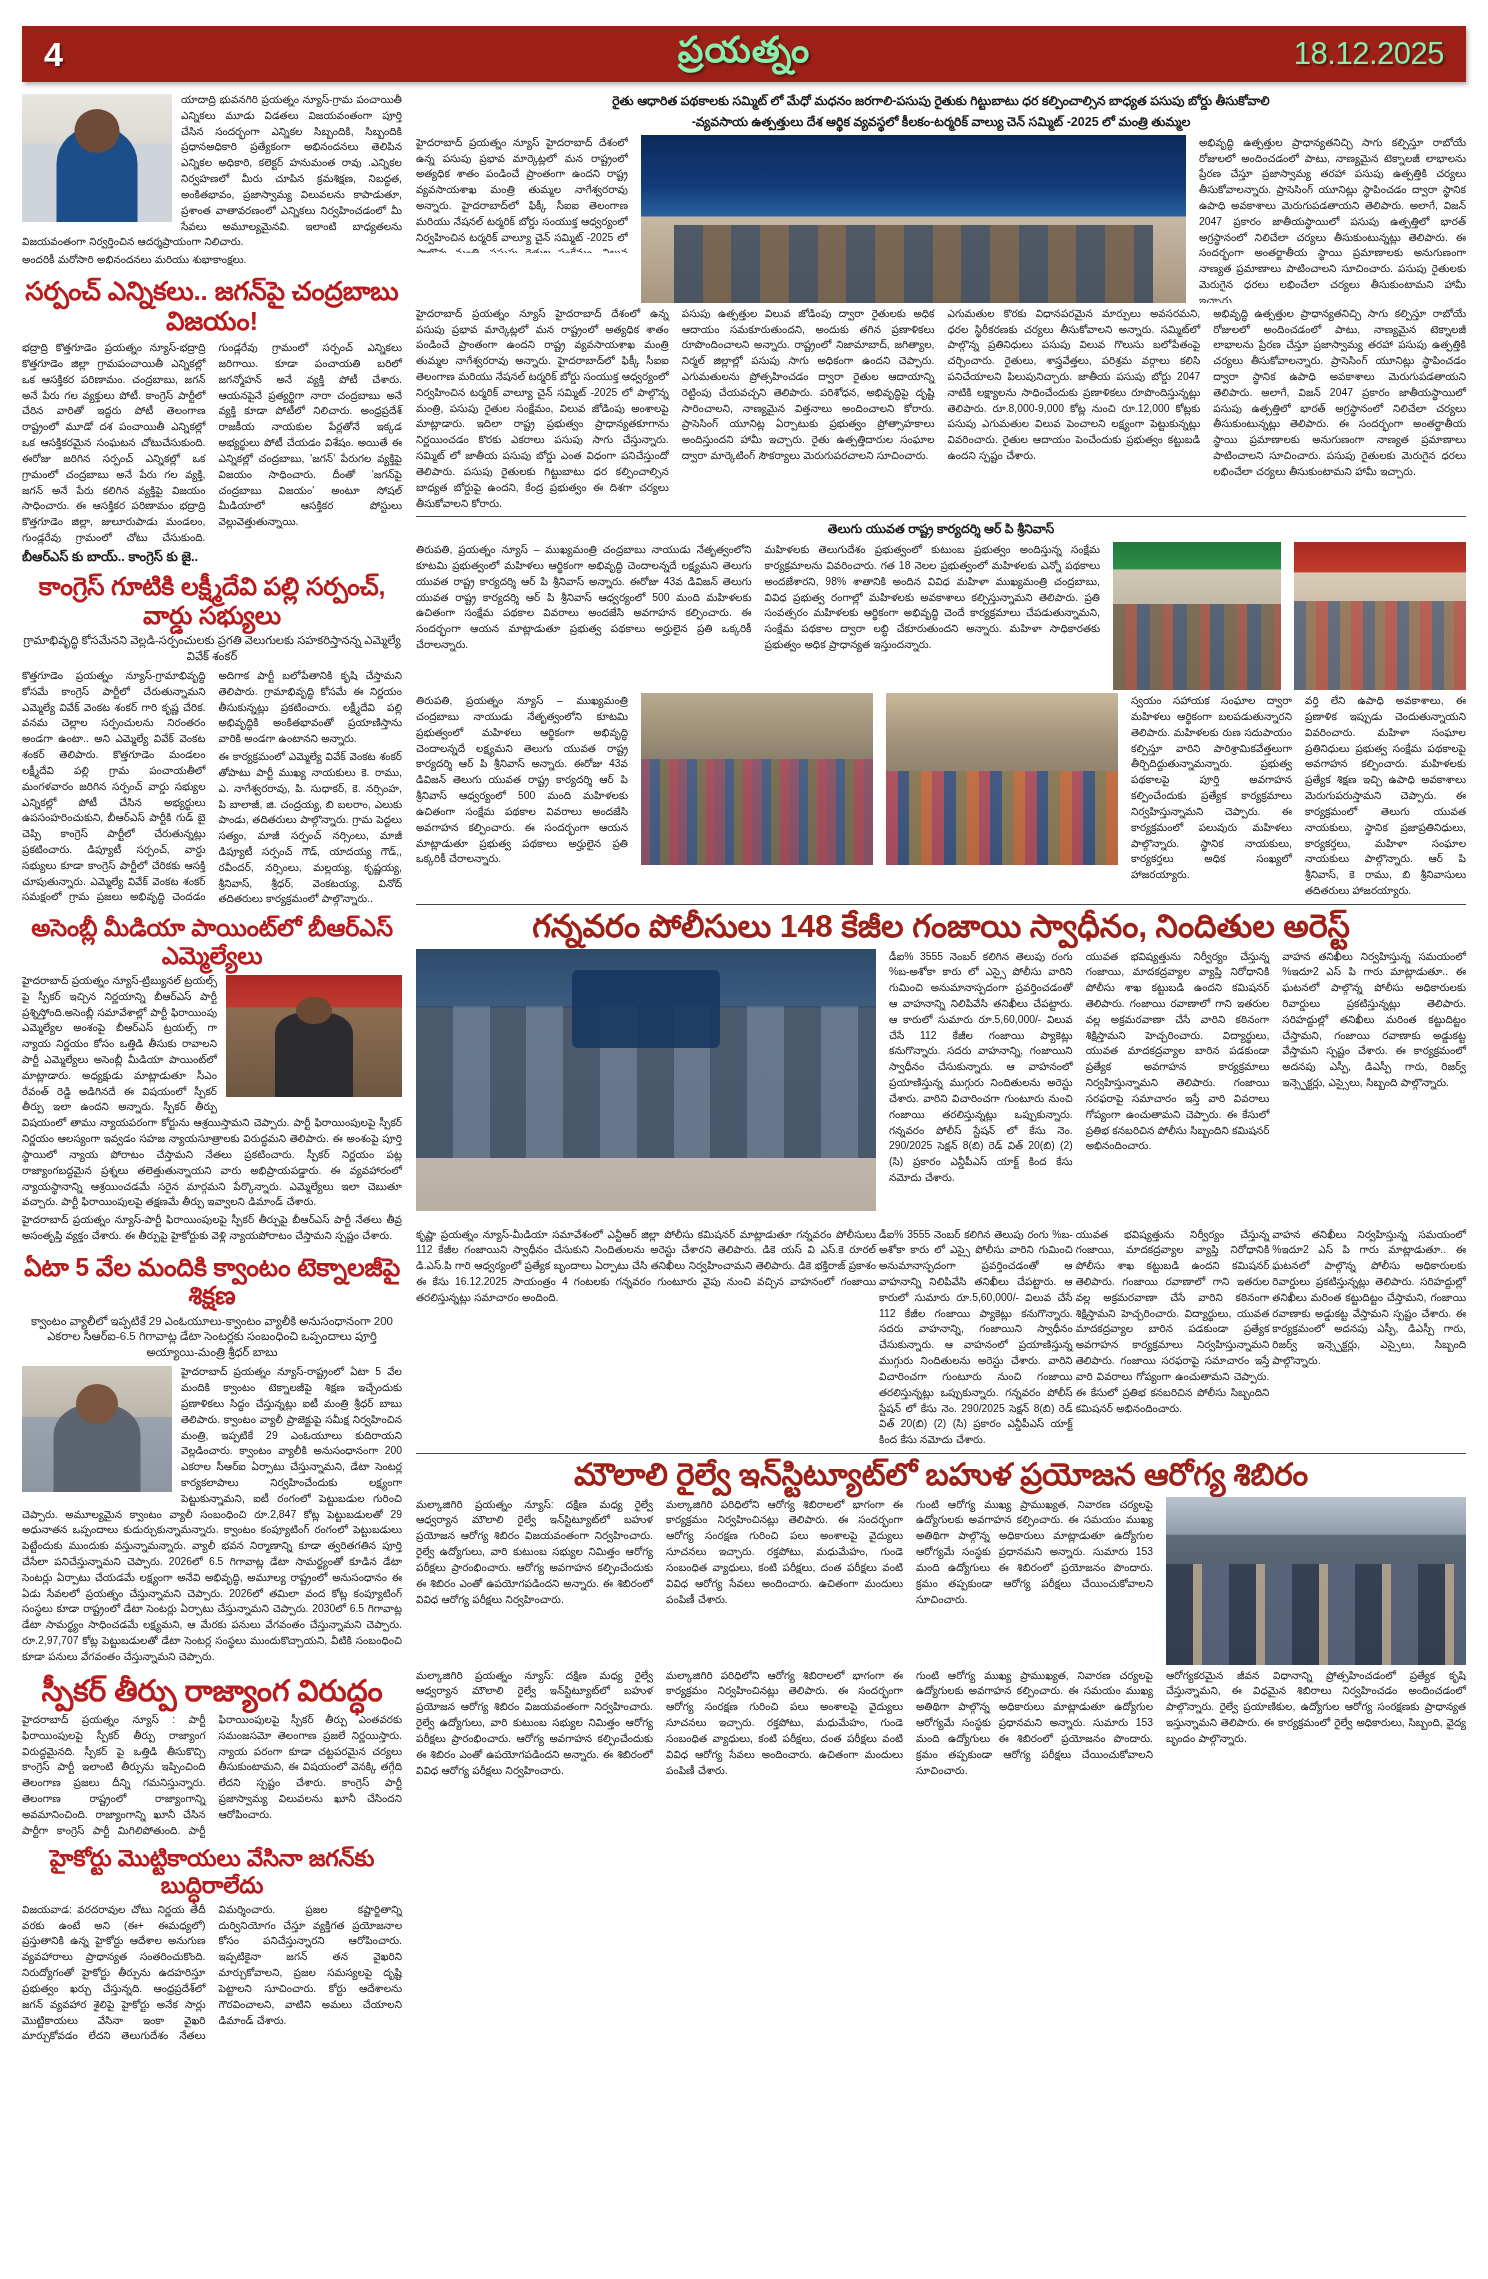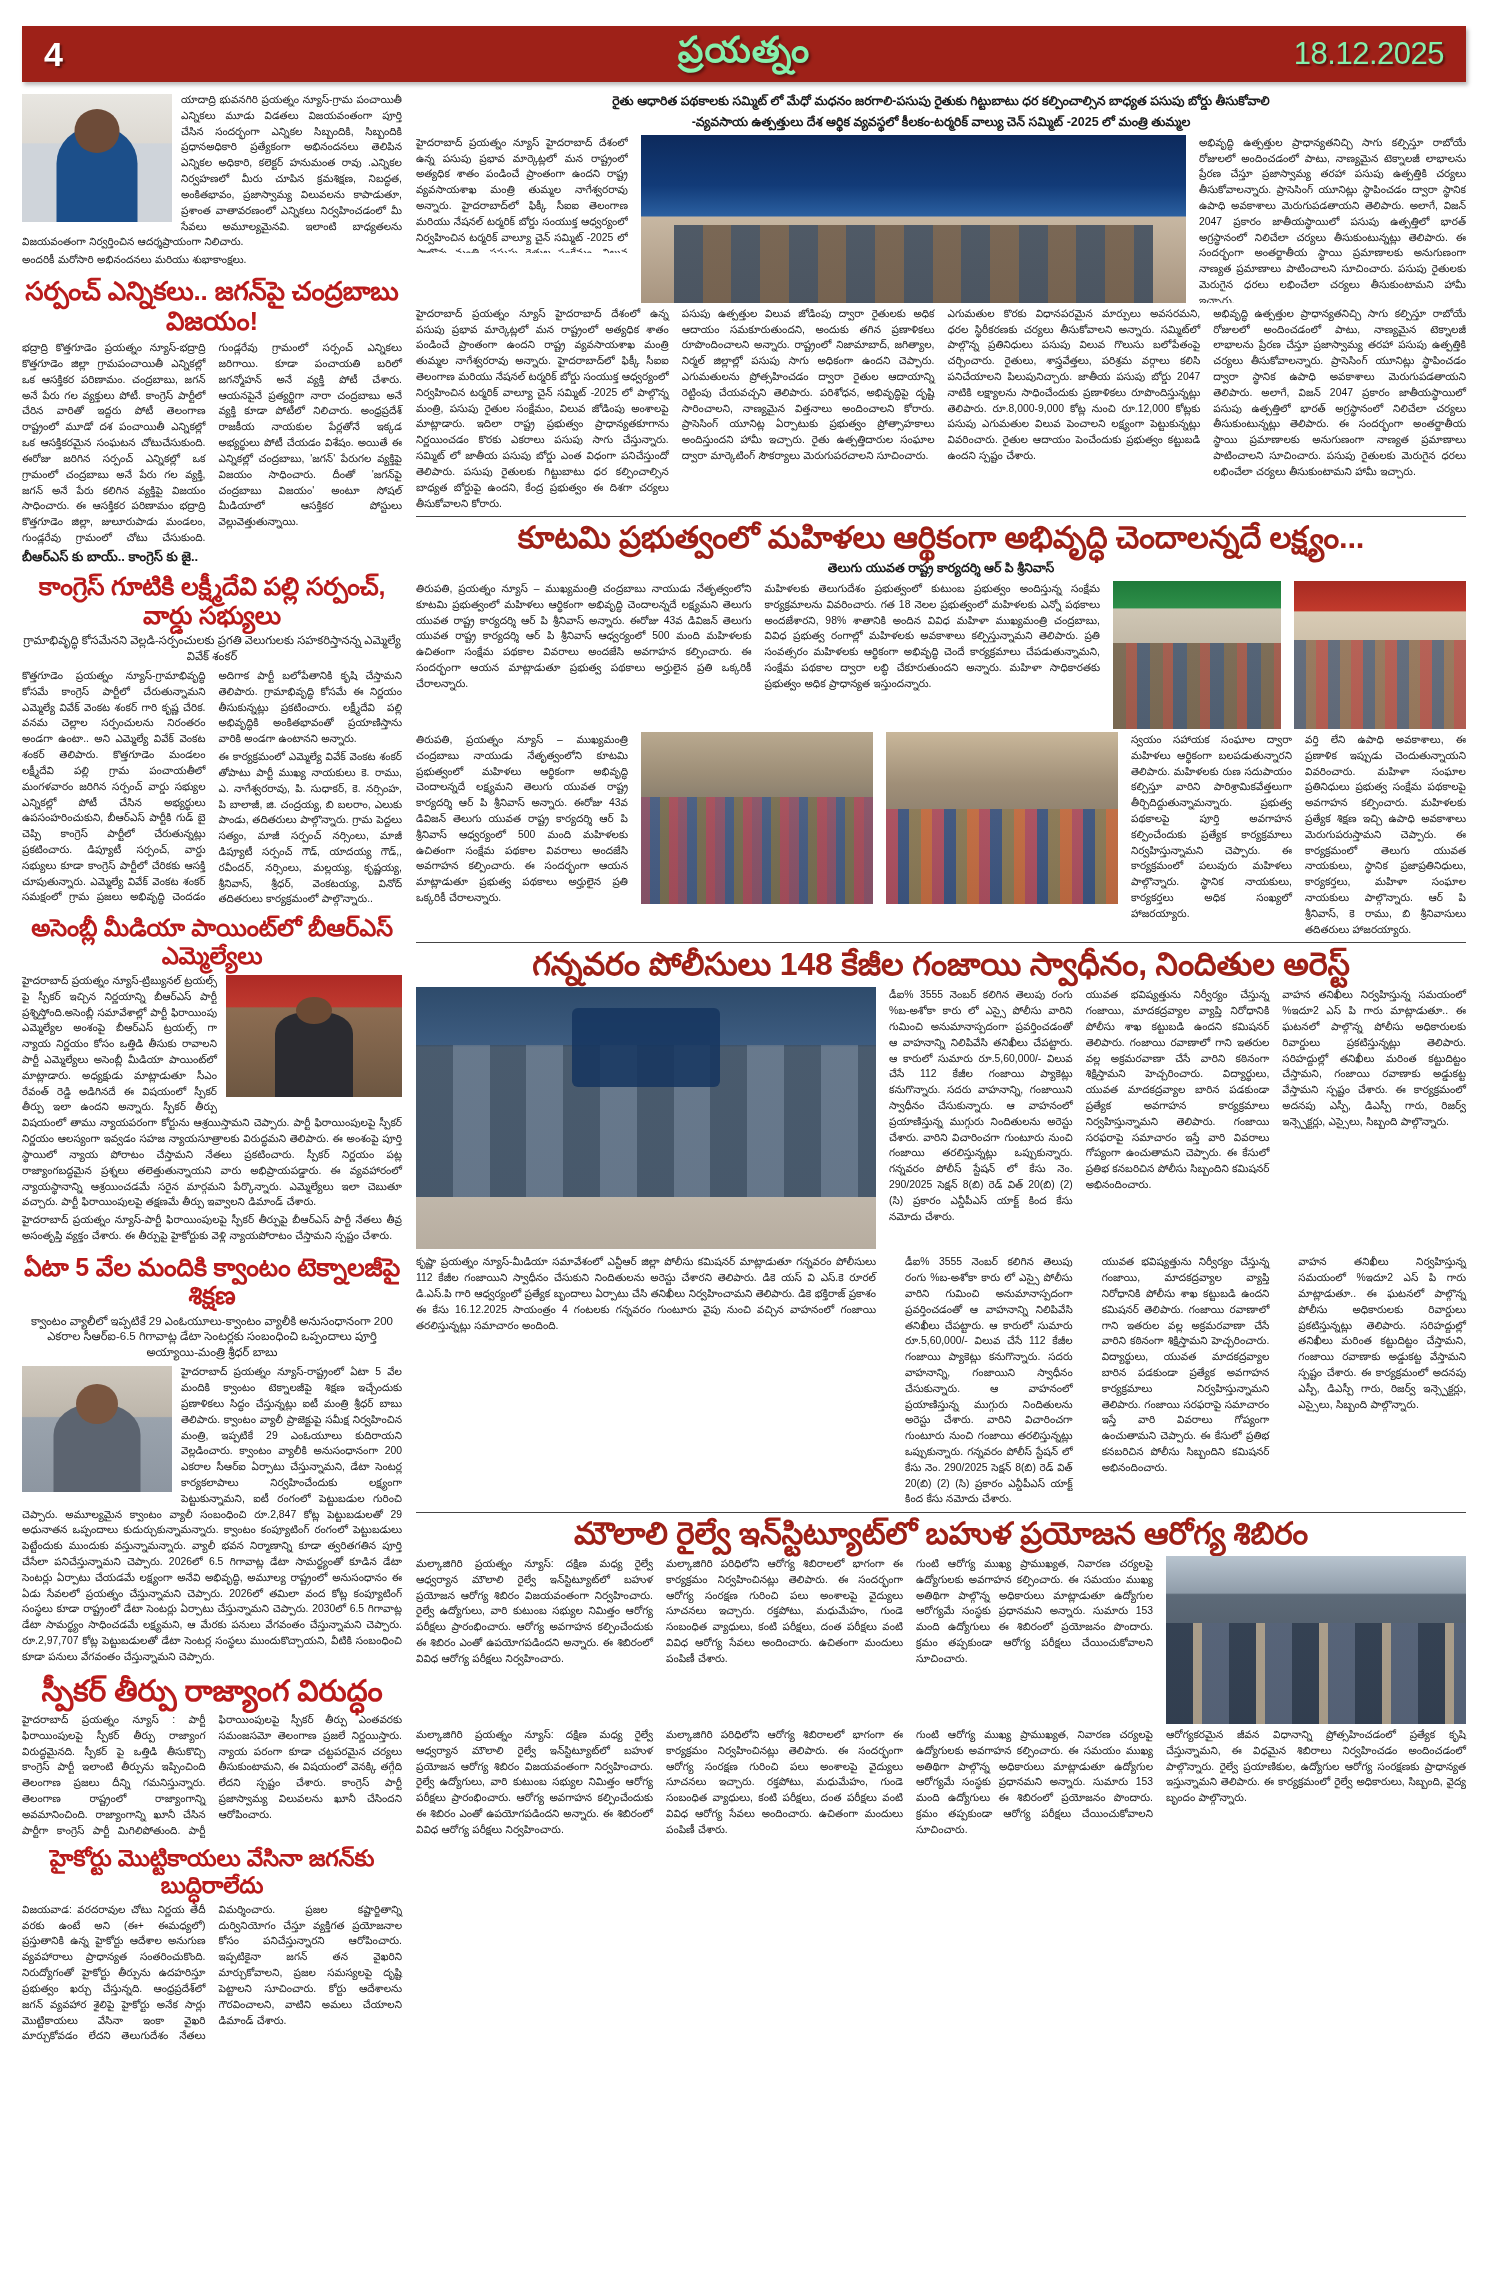--- a/index.html
+++ b/index.html
@@ -343,21 +343,20 @@
           <div style="flex:1 1 0" class="body-text">ఎగుమతుల కొరకు విధానపరమైన మార్పులు అవసరమని, ధరల స్థిరీకరణకు చర్యలు తీసుకోవాలని అన్నారు. సమ్మిట్‌లో పాల్గొన్న ప్రతినిధులు పసుపు విలువ గొలుసు బలోపేతంపై చర్చించారు. రైతులు, శాస్త్రవేత్తలు, పరిశ్రమ వర్గాలు కలిసి పనిచేయాలని పిలుపునిచ్చారు.
 జాతీయ పసుపు బోర్డు 2047 నాటికి లక్ష్యాలను సాధించేందుకు ప్రణాళికలు రూపొందిస్తున్నట్లు తెలిపారు. రూ.8,000-9,000 కోట్ల నుంచి రూ.12,000 కోట్లకు పసుపు ఎగుమతుల విలువ పెంచాలని లక్ష్యంగా పెట్టుకున్నట్లు వివరించారు. రైతుల ఆదాయం పెంచేందుకు ప్రభుత్వం కట్టుబడి ఉందని స్పష్టం చేశారు.</div>
           <div style="flex:1 1 0" class="body-text">అభివృద్ధి ఉత్పత్తుల ప్రాధాన్యతనిచ్చి సాగు కల్పిస్తూ రాబోయే రోజులలో అందించడంలో పాటు, నాణ్యమైన టెక్నాలజీ లాభాలను ప్రేరణ చేస్తూ ప్రజాస్వామ్య తరహా పసుపు ఉత్పత్తికి చర్యలు తీసుకోవాలన్నారు. ప్రాసెసింగ్ యూనిట్లు స్థాపించడం ద్వారా స్థానిక ఉపాధి అవకాశాలు మెరుగుపడతాయని తెలిపారు.
 అలాగే, విజన్ 2047 ప్రకారం జాతీయస్థాయిలో పసుపు ఉత్పత్తిలో భారత్ అగ్రస్థానంలో నిలిచేలా చర్యలు తీసుకుంటున్నట్లు తెలిపారు. ఈ సందర్భంగా అంతర్జాతీయ స్థాయి ప్రమాణాలకు అనుగుణంగా నాణ్యత ప్రమాణాలు పాటించాలని సూచించారు. పసుపు రైతులకు మెరుగైన ధరలు లభించేలా చర్యలు తీసుకుంటామని హామీ ఇచ్చారు.</div>
         </div>
       </div>
 
       <hr class="rule-thin">
 
       <div class="block">
-        <h1 class="hl-red" style="font-size:31px">కూటమి ప్రభుత్వంలో మహిళలు ఆర్థికంగా అభివృద్ధి చెందాలన్నదే లక్ష్యం...</h1>
         <div class="subhead bold">తెలుగు యువత రాష్ట్ర కార్యదర్శి ఆర్ పి శ్రీనివాస్</div>
 
         <div style="display:flex;gap:13px;align-items:flex-start;margin-top:4px">
           <div style="flex:1 1 0" class="body-text">తిరుపతి, ప్రయత్నం న్యూస్ – ముఖ్యమంత్రి చంద్రబాబు నాయుడు నేతృత్వంలోని కూటమి ప్రభుత్వంలో మహిళలు ఆర్థికంగా అభివృద్ధి చెందాలన్నదే లక్ష్యమని తెలుగు యువత రాష్ట్ర కార్యదర్శి ఆర్ పి శ్రీనివాస్ అన్నారు. ఈరోజు 43వ డివిజన్ తెలుగు యువత రాష్ట్ర కార్యదర్శి ఆర్ పి శ్రీనివాస్ ఆధ్వర్యంలో 500 మంది మహిళలకు ఉచితంగా సంక్షేమ పథకాల వివరాలు అందజేసి అవగాహన కల్పించారు. ఈ సందర్భంగా ఆయన మాట్లాడుతూ ప్రభుత్వ పథకాలు అర్హులైన ప్రతి ఒక్కరికీ చేరాలన్నారు.</div>
           <div style="flex:1 1 0" class="body-text">మహిళలకు తెలుగుదేశం ప్రభుత్వంలో కుటుంబ ప్రభుత్వం అందిస్తున్న సంక్షేమ కార్యక్రమాలను వివరించారు. గత 18 నెలల ప్రభుత్వంలో మహిళలకు ఎన్నో పథకాలు అందజేశారని, 98% శాతానికి అందిన వివిధ మహిళా ముఖ్యమంత్రి చంద్రబాబు, వివిధ ప్రభుత్వ రంగాల్లో మహిళలకు అవకాశాలు కల్పిస్తున్నామని తెలిపారు. ప్రతి సంవత్సరం మహిళలకు ఆర్థికంగా అభివృద్ధి చెందే కార్యక్రమాలు చేపడుతున్నామని, సంక్షేమ పథకాల ద్వారా లబ్ధి చేకూరుతుందని అన్నారు. మహిళా సాధికారతకు ప్రభుత్వం అధిక ప్రాధాన్యత ఇస్తుందన్నారు.</div>
           <div style="flex:0 0 168px">
             <div class="photo ph-banner-green" style="width:100%;height:148px"></div>
           </div>
           <div style="flex:0 0 172px">
             <div class="photo ph-banner-red" style="width:100%;height:148px"></div>
@@ -378,21 +377,21 @@
       <div class="block">
         <h1 class="hl-red" style="font-size:32px">గన్నవరం పోలీసులు 148 కేజీల గంజాయి స్వాధీనం, నిందితుల అరెస్ట్</h1>
 
         <div style="display:flex;gap:13px;align-items:flex-start;margin-top:4px">
           <div class="photo ph-police" style="flex:0 0 460px;height:262px"></div>
           <div style="flex:1 1 0" class="body-text">డీఐ% 3555 నెంబర్ కలిగిన తెలుపు రంగు %బ-అశోకా కారు లో ఎస్సై పోలీసు వారిని గుమించి అనుమానాస్పదంగా ప్రవర్తించడంతో ఆ వాహనాన్ని నిలిపివేసి తనిఖీలు చేపట్టారు. ఆ కారులో సుమారు రూ.5,60,000/- విలువ చేసే 112 కేజీల గంజాయి ప్యాకెట్లు కనుగొన్నారు. సదరు వాహనాన్ని, గంజాయిని స్వాధీనం చేసుకున్నారు. ఆ వాహనంలో ప్రయాణిస్తున్న ముగ్గురు నిందితులను అరెస్టు చేశారు. వారిని విచారించగా గుంటూరు నుంచి గంజాయి తరలిస్తున్నట్లు ఒప్పుకున్నారు. గన్నవరం పోలీస్ స్టేషన్ లో కేసు నెం. 290/2025 సెక్షన్ 8(బి) రెడ్ విత్ 20(బి) (2) (సి) ప్రకారం ఎన్డీపీఎస్ యాక్ట్ కింద కేసు నమోదు చేశారు.</div>
           <div style="flex:1 1 0" class="body-text">యువత భవిష్యత్తును నిర్వీర్యం చేస్తున్న గంజాయి, మాదకద్రవ్యాల వ్యాప్తి నిరోధానికి పోలీసు శాఖ కట్టుబడి ఉందని కమిషనర్ తెలిపారు. గంజాయి రవాణాలో గాని ఇతరుల వల్ల అక్రమరవాణా చేసే వారిని కఠినంగా శిక్షిస్తామని హెచ్చరించారు. విద్యార్థులు, యువత మాదకద్రవ్యాల బారిన పడకుండా ప్రత్యేక అవగాహన కార్యక్రమాలు నిర్వహిస్తున్నామని తెలిపారు. గంజాయి సరఫరాపై సమాచారం ఇస్తే వారి వివరాలు గోప్యంగా ఉంచుతామని చెప్పారు. ఈ కేసులో ప్రతిభ కనబరిచిన పోలీసు సిబ్బందిని కమిషనర్ అభినందించారు.</div>
           <div style="flex:1 1 0" class="body-text">వాహన తనిఖీలు నిర్వహిస్తున్న సమయంలో %ఇదూ2  ఎస్ పి గారు మాట్లాడుతూ.. ఈ ఘటనలో పాల్గొన్న పోలీసు అధికారులకు రివార్డులు ప్రకటిస్తున్నట్లు తెలిపారు. సరిహద్దుల్లో తనిఖీలు మరింత కట్టుదిట్టం చేస్తామని, గంజాయి రవాణాకు అడ్డుకట్ట వేస్తామని స్పష్టం చేశారు. ఈ కార్యక్రమంలో అదనపు ఎస్పీ, డిఎస్పీ గారు, రిజర్వ్ ఇన్స్పెక్టర్లు, ఎస్సైలు, సిబ్బంది పాల్గొన్నారు.</div>
         </div>
 
-        <div style="display:flex;gap:29px;align-items:flex-start;margin-top:5px">
+        <div style="display:flex;gap:3px;align-items:flex-start;margin-top:16px">
           <div style="flex:0 0 460px" class="body-text">కృష్ణా ప్రయత్నం న్యూస్-మీడియా సమావేశంలో ఎన్టీఆర్ జిల్లా పోలీసు కమిషనర్ మాట్లాడుతూ గన్నవరం పోలీసులు 112 కేజీల గంజాయిని స్వాధీనం చేసుకుని నిందితులను అరెస్టు చేశారని తెలిపారు.
 డికె యస్ వి ఎస్.కె రూరల్ డి.ఎస్.పి గారి ఆధ్వర్యంలో ప్రత్యేక బృందాలు ఏర్పాటు చేసి తనిఖీలు నిర్వహించామని తెలిపారు.
 డికె భక్తిరాజ్ ప్రకాశం ఈ కేసు 16.12.2025 సాయంత్రం 4 గంటలకు గన్నవరం గుంటూరు వైపు నుంచి వచ్చిన వాహనంలో గంజాయి తరలిస్తున్నట్లు సమాచారం అందింది.</div>
           <div style="flex:1 1 0" class="body-text">డీఐ% 3555 నెంబర్ కలిగిన తెలుపు రంగు %బ-అశోకా కారు లో ఎస్సై పోలీసు వారిని గుమించి అనుమానాస్పదంగా ప్రవర్తించడంతో ఆ వాహనాన్ని నిలిపివేసి తనిఖీలు చేపట్టారు. ఆ కారులో సుమారు రూ.5,60,000/- విలువ చేసే 112 కేజీల గంజాయి ప్యాకెట్లు కనుగొన్నారు. సదరు వాహనాన్ని, గంజాయిని స్వాధీనం చేసుకున్నారు. ఆ వాహనంలో ప్రయాణిస్తున్న ముగ్గురు నిందితులను అరెస్టు చేశారు. వారిని విచారించగా గుంటూరు నుంచి గంజాయి తరలిస్తున్నట్లు ఒప్పుకున్నారు. గన్నవరం పోలీస్ స్టేషన్ లో కేసు నెం. 290/2025 సెక్షన్ 8(బి) రెడ్ విత్ 20(బి) (2) (సి) ప్రకారం ఎన్డీపీఎస్ యాక్ట్ కింద కేసు నమోదు చేశారు.</div>
           <div style="flex:1 1 0" class="body-text">యువత భవిష్యత్తును నిర్వీర్యం చేస్తున్న గంజాయి, మాదకద్రవ్యాల వ్యాప్తి నిరోధానికి పోలీసు శాఖ కట్టుబడి ఉందని కమిషనర్ తెలిపారు. గంజాయి రవాణాలో గాని ఇతరుల వల్ల అక్రమరవాణా చేసే వారిని కఠినంగా శిక్షిస్తామని హెచ్చరించారు. విద్యార్థులు, యువత మాదకద్రవ్యాల బారిన పడకుండా ప్రత్యేక అవగాహన కార్యక్రమాలు నిర్వహిస్తున్నామని తెలిపారు. గంజాయి సరఫరాపై సమాచారం ఇస్తే వారి వివరాలు గోప్యంగా ఉంచుతామని చెప్పారు. ఈ కేసులో ప్రతిభ కనబరిచిన పోలీసు సిబ్బందిని కమిషనర్ అభినందించారు.</div>
           <div style="flex:1 1 0" class="body-text">వాహన తనిఖీలు నిర్వహిస్తున్న సమయంలో %ఇదూ2  ఎస్ పి గారు మాట్లాడుతూ.. ఈ ఘటనలో పాల్గొన్న పోలీసు అధికారులకు రివార్డులు ప్రకటిస్తున్నట్లు తెలిపారు. సరిహద్దుల్లో తనిఖీలు మరింత కట్టుదిట్టం చేస్తామని, గంజాయి రవాణాకు అడ్డుకట్ట వేస్తామని స్పష్టం చేశారు. ఈ కార్యక్రమంలో అదనపు ఎస్పీ, డిఎస్పీ గారు, రిజర్వ్ ఇన్స్పెక్టర్లు, ఎస్సైలు, సిబ్బంది పాల్గొన్నారు.</div>
         </div>
       </div>
 
       <hr class="rule-thin">

